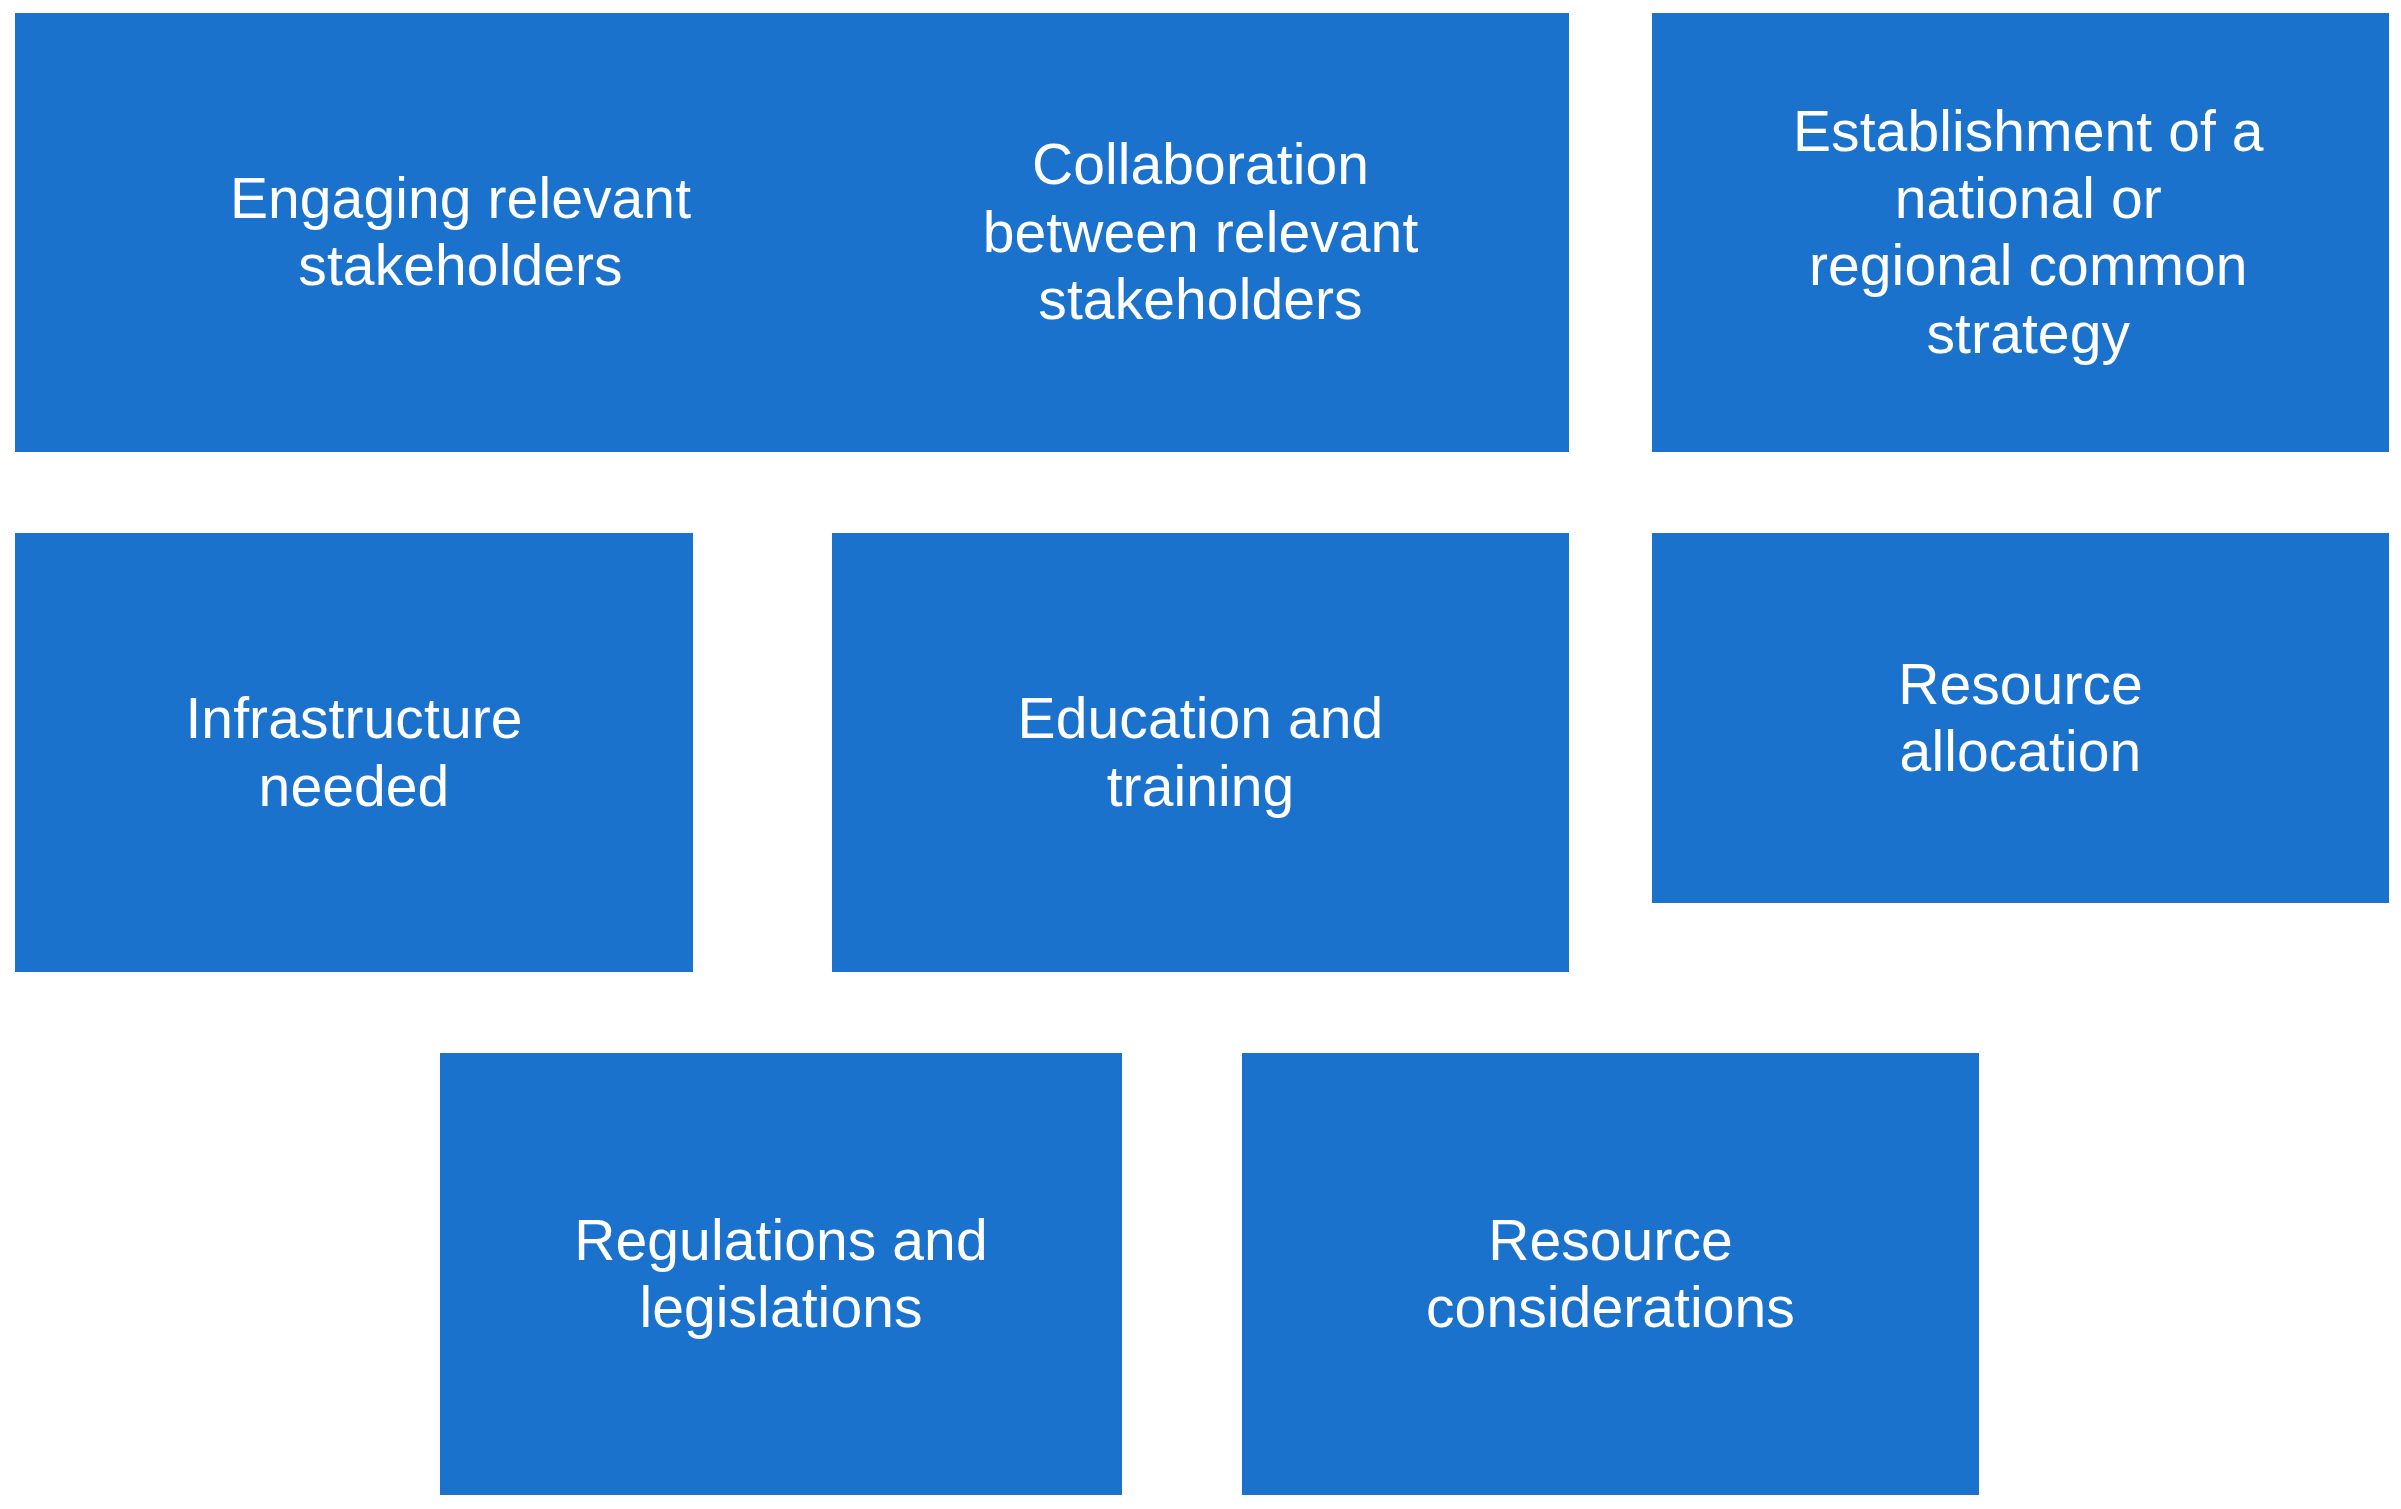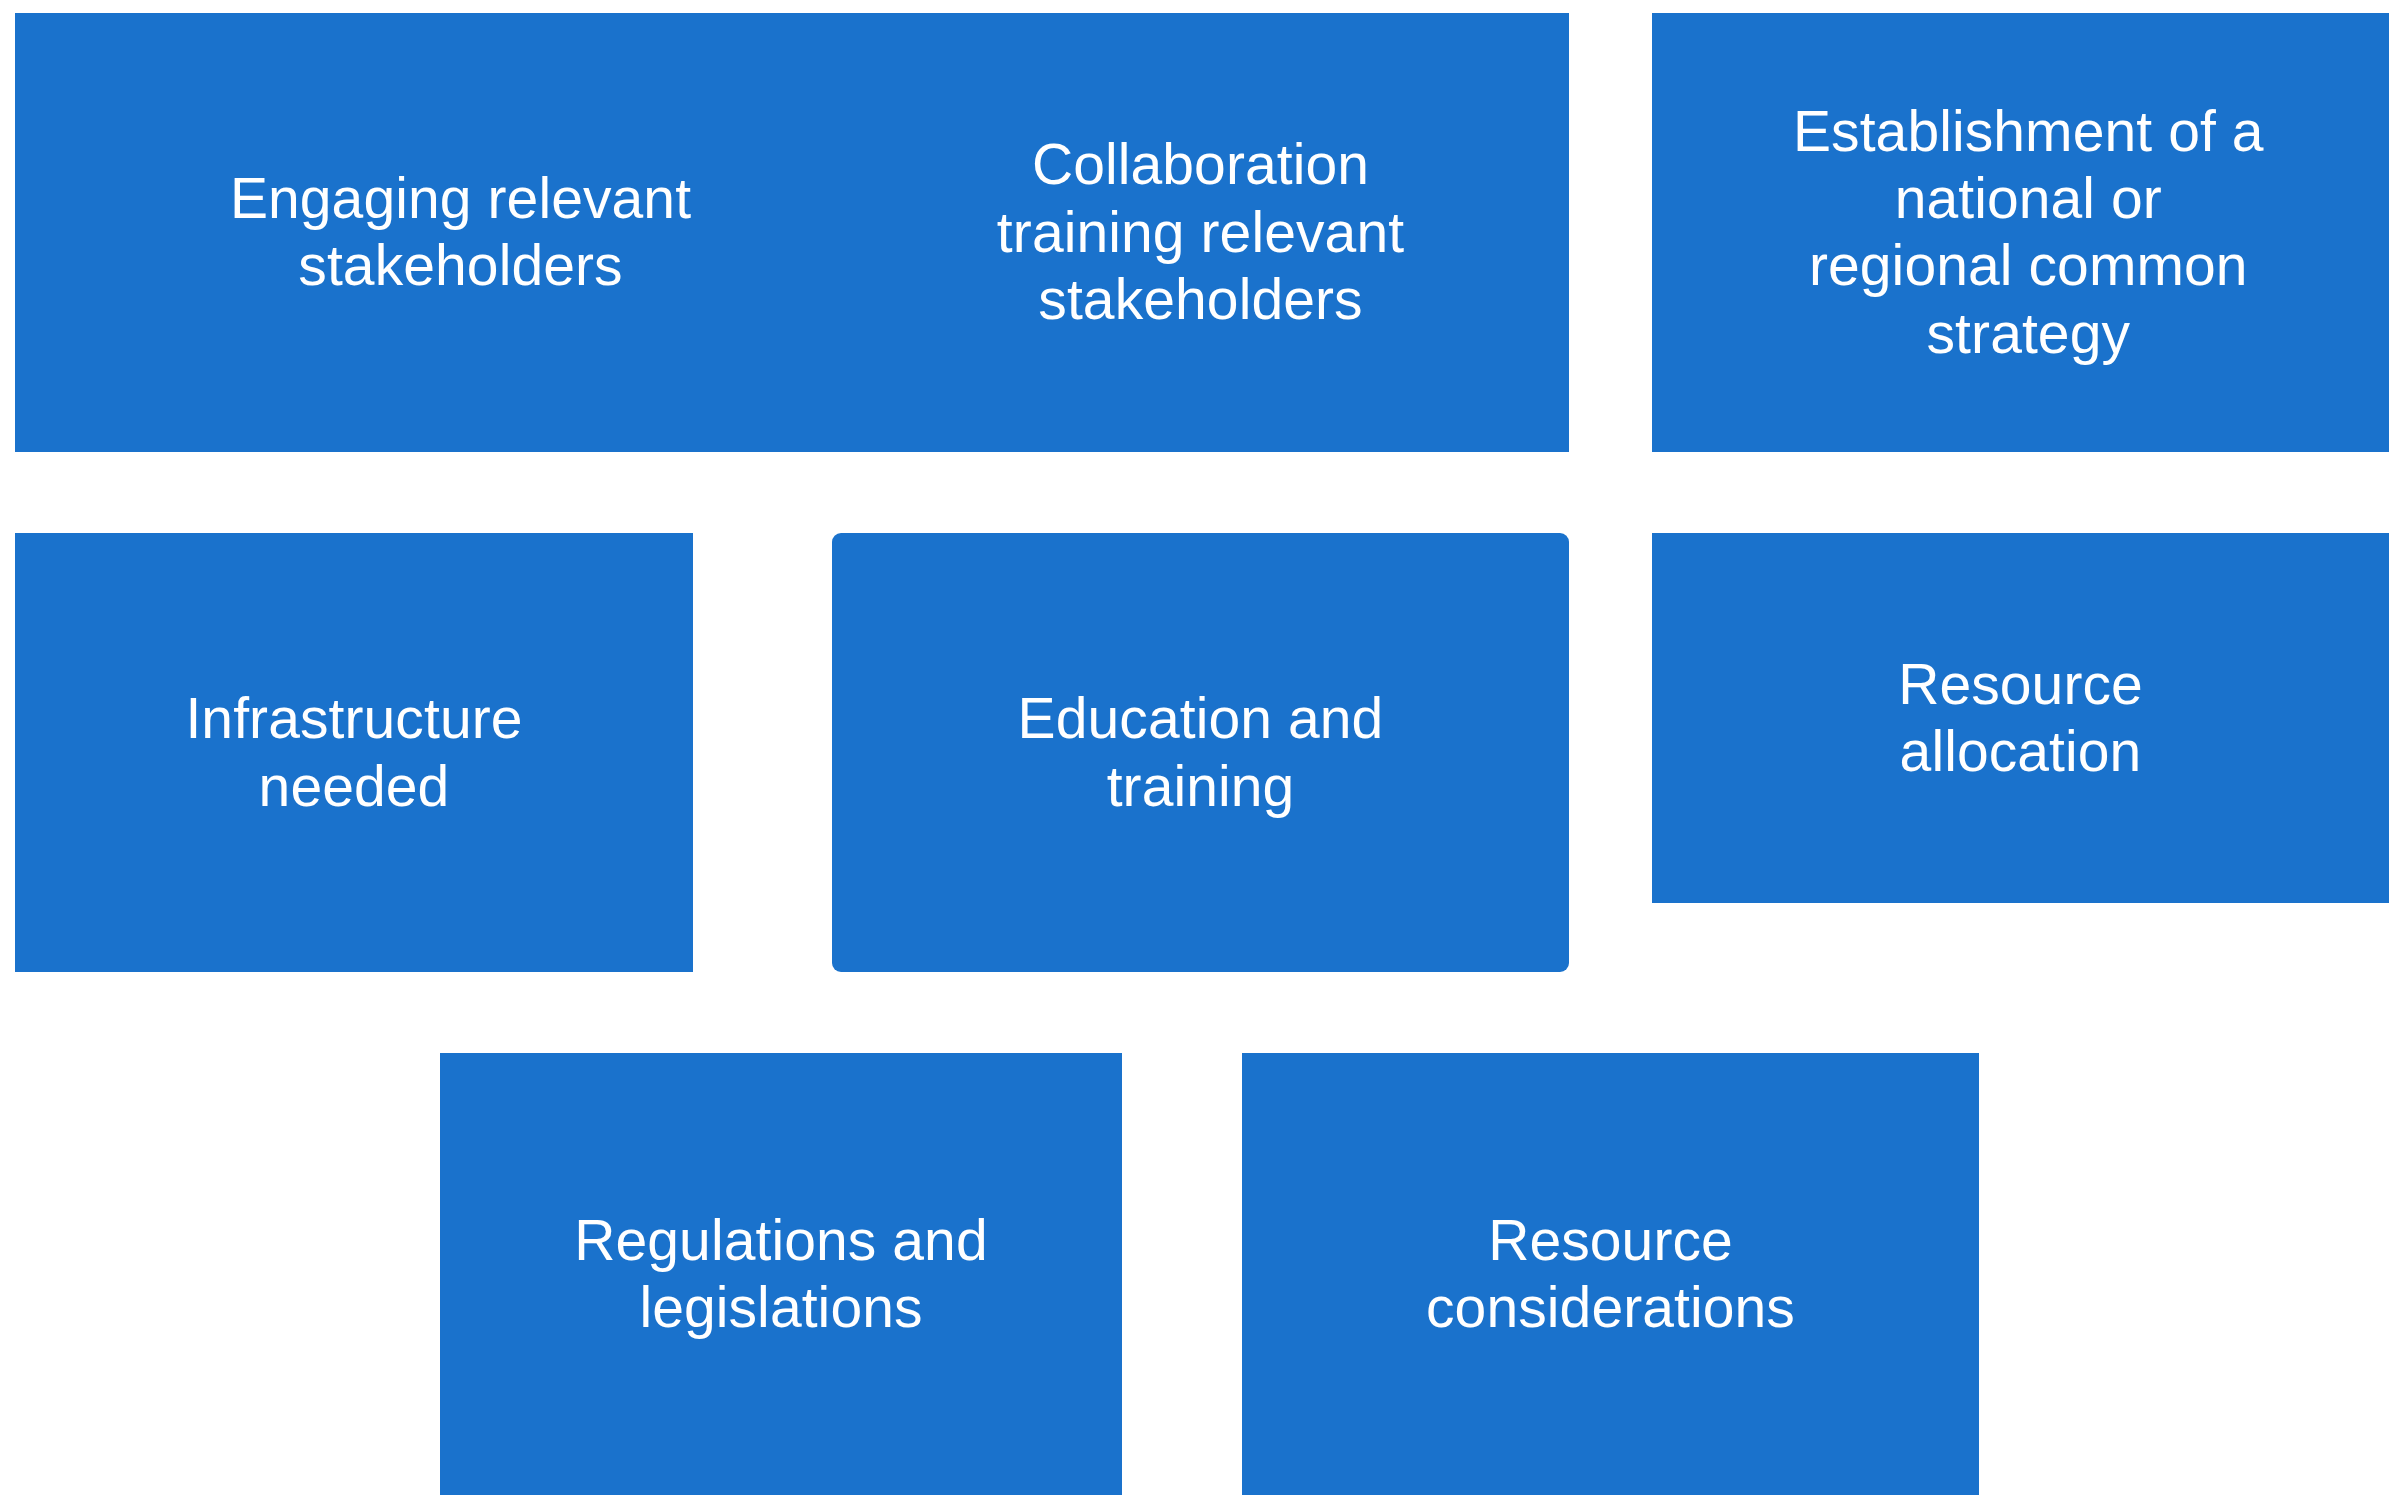--- a/index.html
+++ b/index.html
@@ -41,40 +41,40 @@
     white-space: pre-line;
   }
 
   
   #n-engaging-stakeholders { left: 15px;   top: 12.8px;   width: 891px; height: 439px; }
   #n-collaboration         { left: 832px; top: 12.8px;   width: 737px; height: 439px; }
   #n-common-strategy       { left: 1652px; top: 12.8px;   width: 737px; height: 439px; padding-left: 34px; }
 
   
   #n-infrastructure        { left: 15px;   top: 533px;  width: 678px; height: 439px; }
-  #n-education-training    { left: 832px; top: 533px;  width: 737px; height: 439px; border-radius: 9px; }
+  #n-education-training    { left: 832px; top: 533px;  width: 737px; height: 439px; }
   #n-resource-allocation   { left: 1652px; top: 533px;  width: 737px; height: 370px; }
 
   
   #n-regulations           { left: 440px;  top: 1053px; width: 682px; height: 442px; }
   #n-ethical               { left: 1242px; top: 1053px; width: 737px; height: 442px; }
 </style>
 </head>
 <body>
 
 <div id="canvas">
 
   <div class="node" id="n-engaging-stakeholders">
     <span class="label">Engaging relevant
 stakeholders</span>
   </div>
 
   <div class="node" id="n-collaboration">
     <span class="label">Collaboration
-training relevant
+between relevant
 stakeholders</span>
   </div>
 
   <div class="node" id="n-common-strategy">
     <span class="label">Establishment of a
 national or
 regional common
 strategy</span>
   </div>
 

